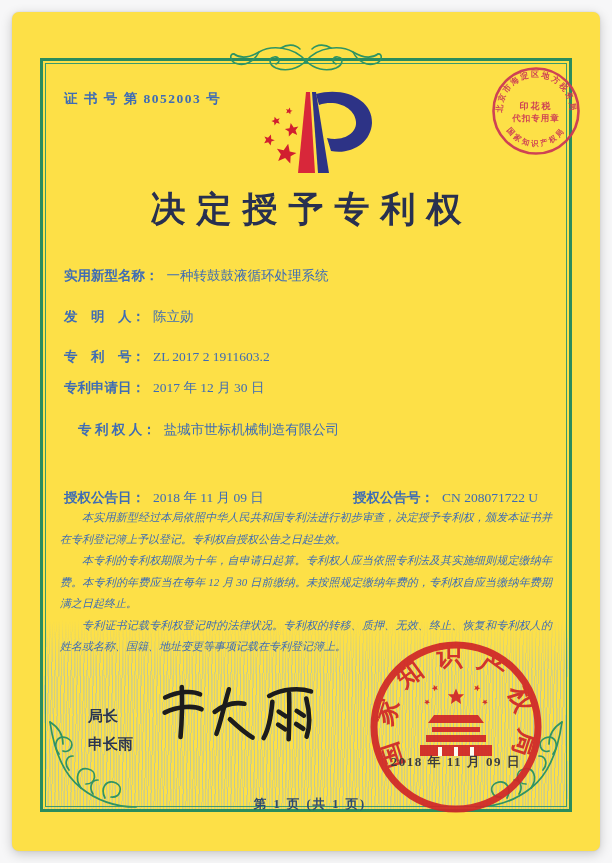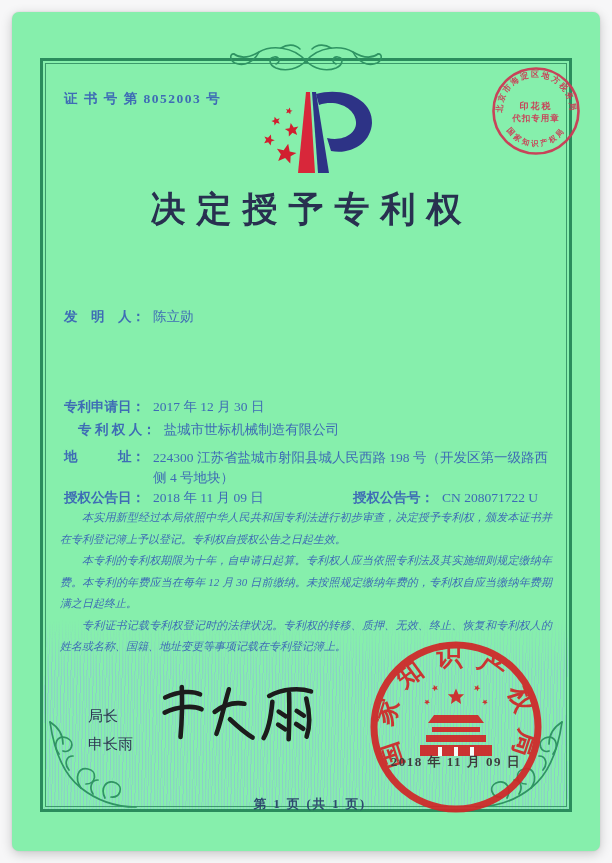--- a/index.html
+++ b/index.html
@@ -5,21 +5,21 @@
   * { margin:0; padding:0; box-sizing:border-box; }
   html,body { width:612px; height:863px; }
   body {
     background:#f7f7f8;
     font-family:"Liberation Serif", serif;
     position:relative;
     overflow:hidden;
   }
   .page {
     position:absolute; left:12px; top:12px; width:588px; height:839px;
-    background:#86efac;
+    background:#fde047;
     border-radius:7px;
     box-shadow:0 3px 12px rgba(0,0,0,.20), 0 0 2px rgba(0,0,0,.12);
     overflow:hidden;
   }
   
   .guilloche {
     position:absolute; left:32px; right:32px; top:608px; bottom:41px;
     background:
       repeating-linear-gradient(91.5deg, rgba(140,178,222,0) 0 2.2px, rgba(140,178,222,.38) 2.2px 3.2px),
       repeating-linear-gradient(88.5deg, rgba(150,188,228,0) 0 3px, rgba(150,188,228,.30) 3px 4px);
@@ -56,40 +56,40 @@
   }
 
   .row {
     position:absolute; left:52px; z-index:3;
     font-size:13.5px; color:#3e6cb5; white-space:nowrap;
   }
   .row .lbl { font-weight:700; margin-right:8px; }
   .row-name   { top:255px; }
   .row-inv    { top:296px;text-align:right; }
   .row-patno  { top:336px; }
-  .row-appdate{ top:386px; }
+  .row-appdate{ top:367px; }
   .row-owner  { top:409px;margin-left:14px; }
   .row-addr   { top:436px; display:flex; white-space:normal; width:496px; }
   .row-addr .lbl { flex:none; }
   .row-addr .val { width:398px; line-height:20px; }
   .row-grant  { top:477px; width:500px; }
   .grant-right { position:absolute; left:289px; top:0; white-space:nowrap; }
 
   .paras {
     position:absolute; left:48px; top:495px; width:492px; z-index:3;
   }
   .paras p {
     font-size:11px; line-height:21.5px; color:#3e6cb5;
     text-indent:2em; text-align:justify; font-style:italic;
   }
 
   .signer {
     position:absolute; left:76px; top:690px; z-index:3;
     font-family:"Liberation Sans", sans-serif;
-    font-size:15px; font-weight:400; color:#2c3650; line-height:28px;
+    font-size:15px; font-weight:700; color:#2c3650; line-height:28px;
   }
   .autograph { position:absolute; left:132px; top:665px; width:188px; height:88px; z-index:3; transform:rotate(-2deg); }
 
   .main-seal { position:absolute; left:356px; top:627px; width:176px; height:176px; z-index:4; opacity:.93; }
   .seal-date {
     position:absolute; left:356px; top:741px; width:176px; z-index:5;
     text-align:center; font-size:13px; letter-spacing:1.5px; color:#3d3d3d; font-weight:600;
     white-space:nowrap;
   }
 
@@ -166,32 +166,34 @@
     </text>
     <text font-size="7.5" fill="#cc3a55" letter-spacing="2.4" font-weight="700">
       <textPath href="#tbot" startOffset="50%" text-anchor="middle">国家知识产权局</textPath>
     </text>
     <text x="46" y="44" text-anchor="middle" font-size="9" letter-spacing="2" fill="#cc3a55" font-weight="700">印花税</text>
     <text x="46" y="56" text-anchor="middle" font-size="8.5" letter-spacing="1" fill="#cc3a55" font-weight="700">代扣专用章</text>
   </svg>
 
   <div class="title">决定授予专利权</div>
 
+  <div class="row row-name">
+    <span class="lbl">实用新型名称：</span><span class="val">一种转鼓鼓液循环处理系统</span>
+  </div>
   <div class="row row-inv">
     <span class="lbl">发　明　人：</span><span class="val">陈立勋</span>
   </div>
+  <div class="row row-patno">
+    <span class="lbl">专　利　号：</span><span class="val">ZL 2017 2 1911603.2</span>
+  </div>
   <div class="row row-appdate">
     <span class="lbl">专利申请日：</span><span class="val">2017 年 12 月 30 日</span>
   </div>
   <div class="row row-owner">
     <span class="lbl">专 利 权 人：</span><span class="val">盐城市世标机械制造有限公司</span>
-  </div>
-  <div class="row row-addr">
-    <span class="lbl">地　　　址：</span>
-      <span class="val">224300 江苏省盐城市射阳县城人民西路 198 号（开发区第一级路西侧 4 号地块）</span>
   </div>
   <div class="row row-grant">
     <span>
       <span class="lbl">授权公告日：</span><span class="val">2018 年 11 月 09 日</span>
     </span>
     <span class="grant-right">
       <span class="lbl">授权公告号：</span><span class="val">CN 208071722 U</span>
     </span>
   </div>
 

